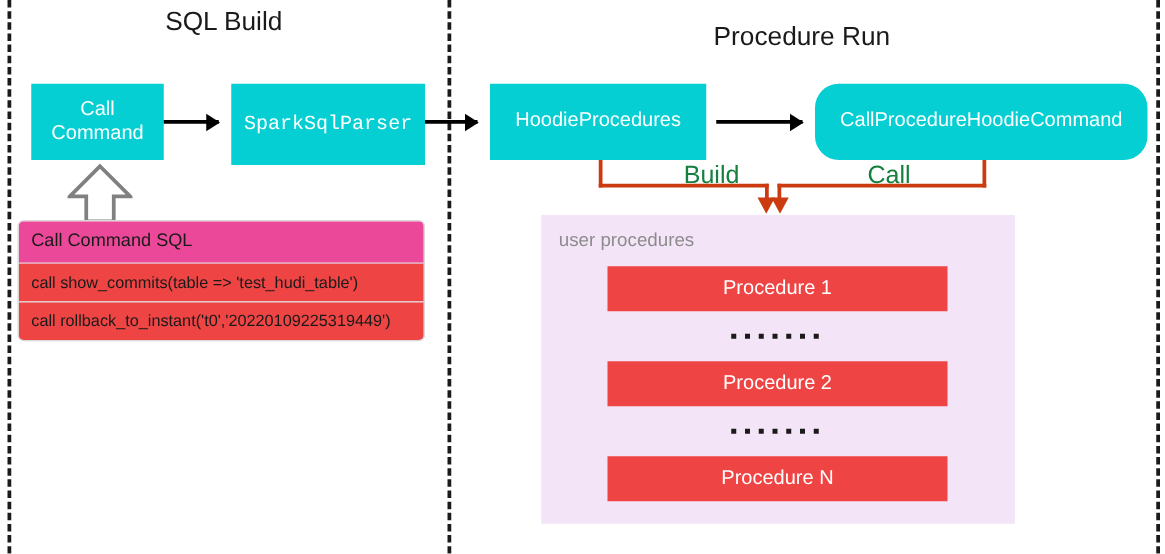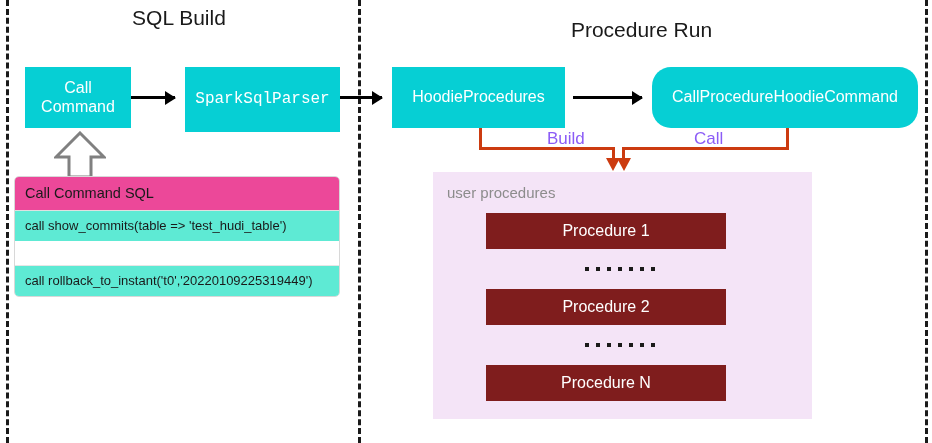--- a/index.html
+++ b/index.html
@@ -102,41 +102,41 @@
     background: #ec4899;
     border-bottom: 1px solid #e0e0e0;
     font-size: 14.5px;
     color: #1a1a1a;
     padding: 8px 10px 9px 10px;
   }
   .sql-row {
     font-size: 13px;
     color: #1a1a1a;
     padding: 7px 10px 8px 10px;
-    background: #5eead4;
+    background: #ef4444;
     white-space: nowrap;
   }
-  .sql-row + .sql-row { border-top: 1px solid #e6e6e6; margin-top: 24px; }
+  .sql-row + .sql-row { border-top: 1px solid #e6e6e6; }
 
   
   #connector-build, #connector-call {
     position: absolute;
   }
   .conn-seg { position: absolute; background: #CC3B10; }
   .conn-arrowhead {
     position: absolute;
     width: 0; height: 0;
     border-top: 13px solid #CC3B10;
     border-left: 7px solid transparent;
     border-right: 7px solid transparent;
   }
   .conn-label {
     position: absolute;
-    font-size: 17px;
-    color: #8b5cf6;
+    font-size: 20px;
+    color: #15803d;
     white-space: nowrap;
   }
 
   
   #user-procedures-panel {
     position: absolute;
     left: 433px;
     top: 172px;
     width: 379px;
     height: 247px;
@@ -145,23 +145,23 @@
   #user-procedures-label {
     position: absolute;
     left: 14px;
     top: 12px;
     font-size: 15px;
     color: #8c8c8c;
   }
   .procedure-box {
     position: absolute;
     left: 53px;
-    width: 240px;
+    width: 272px;
     height: 36px;
-    background: #7f1d1d;
+    background: #ef4444;
     color: #ffffff;
     font-size: 16px;
     display: flex;
     align-items: center;
     justify-content: center;
   }
   #procedure-1 { top: 41px; }
   #procedure-2 { top: 117px; }
   #procedure-n { top: 193px; text-align: center; }
 

